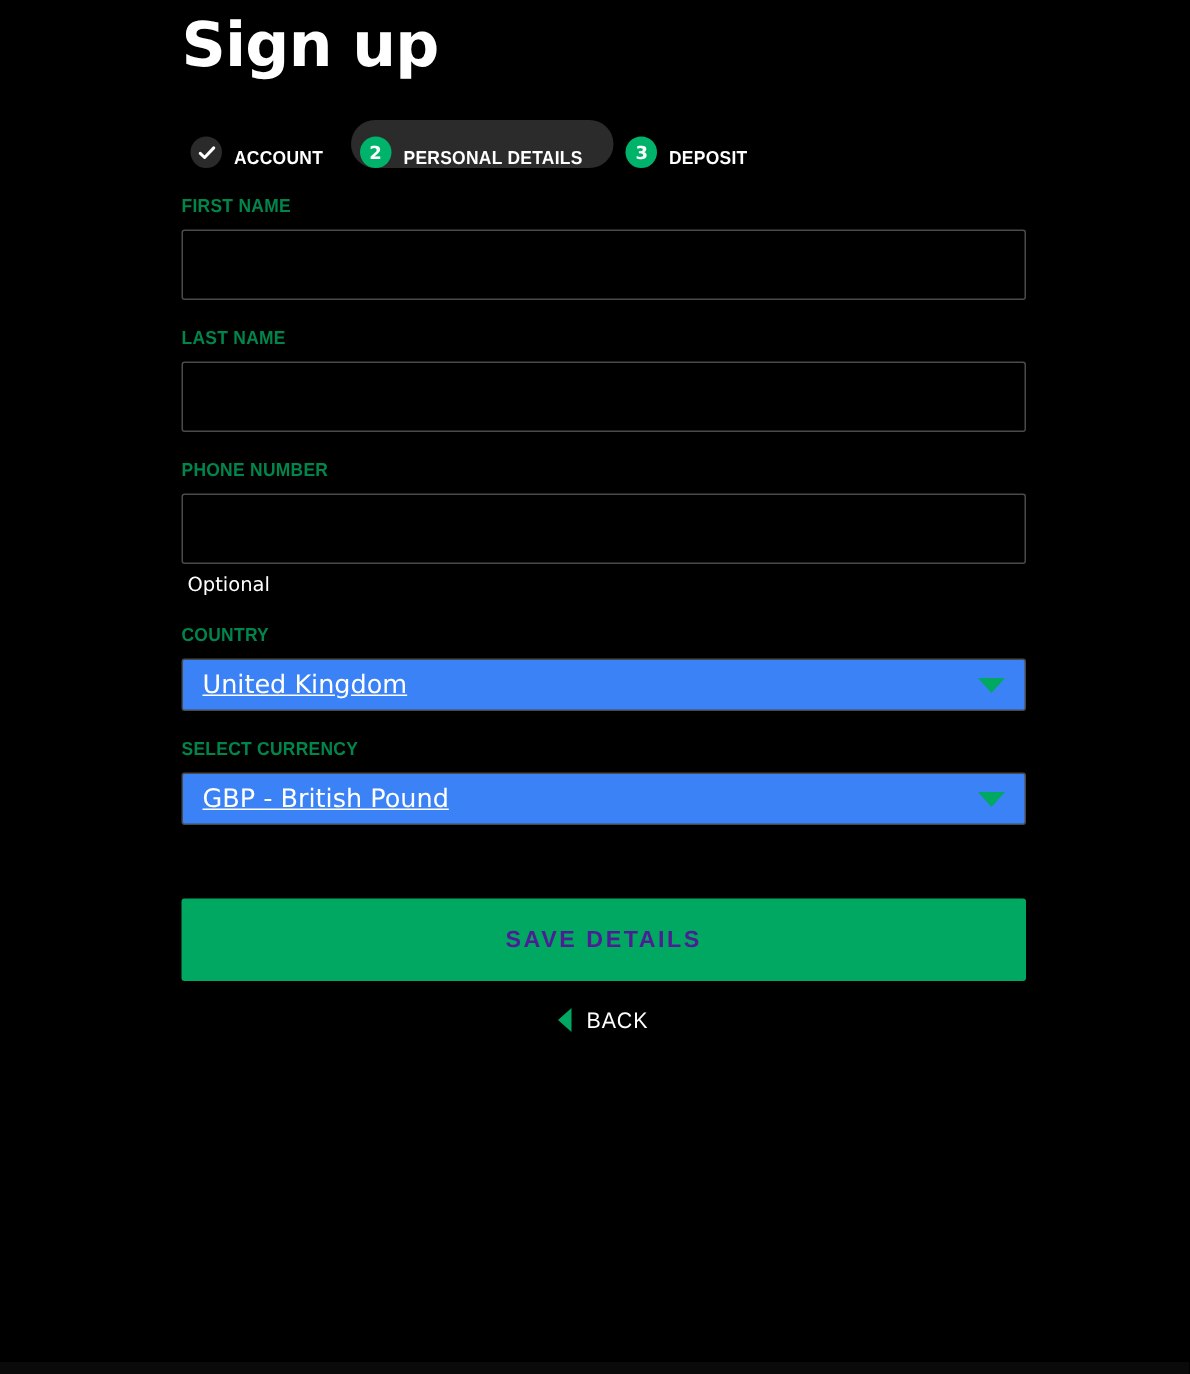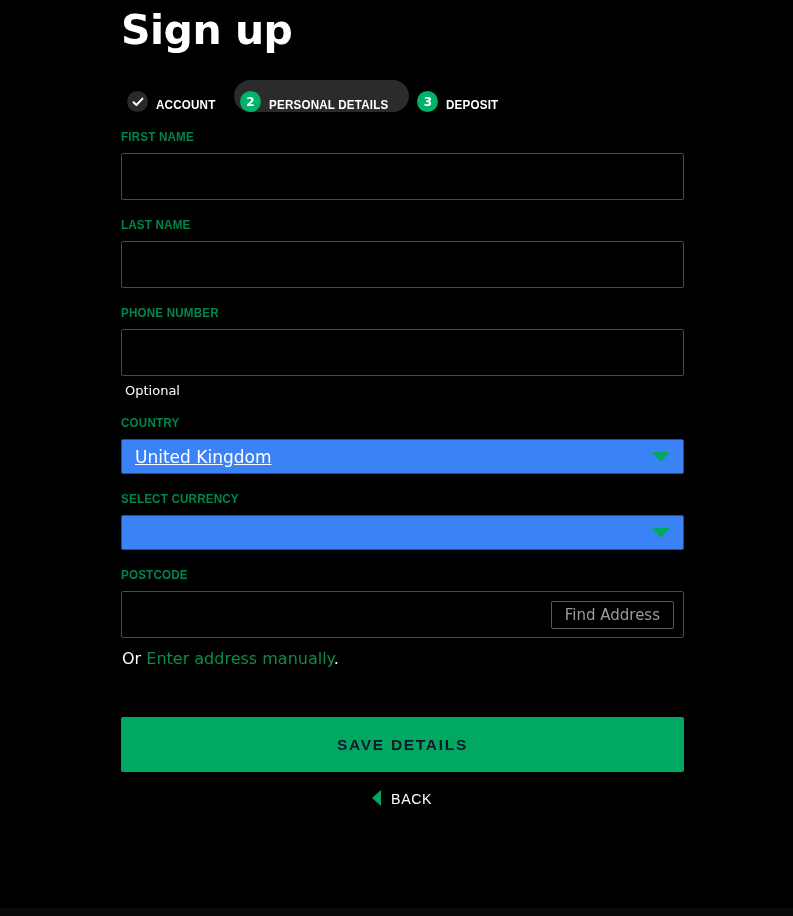--- a/index.html
+++ b/index.html
@@ -200,21 +200,21 @@
 
   
   .submit-btn {
     display: block;
     width: 563px;
     height: 55px;
     margin-top: 49px;
     background: #00a862;
     border: none;
     border-radius: 2px;
-    color: #0f172a;
+    color: #4c1d95;
     font-family: "Liberation Sans", sans-serif;
     font-size: 15.5px;
     font-weight: bold;
     letter-spacing: 1.7px;
     cursor: pointer;
   }
 
   .back-row {
     display: flex;
     justify-content: center;
@@ -296,34 +296,25 @@
       <label class="field-label">COUNTRY</label>
       <div class="select-box">
         <span class="select-value">United Kingdom</span>
         <span class="select-arrow"></span>
       </div>
     </div>
 
     <div class="field">
       <label class="field-label">SELECT CURRENCY</label>
       <div class="select-box">
+        <span class="select-value">GBP - British Pound</span>
         <span class="select-arrow"></span>
       </div>
     </div>
 
-    <div class="field">
-      <label class="field-label">POSTCODE</label>
-      <div class="input-box">
-        <input type="text" value="" placeholder="" style="">
-        <button class="find-address-btn">Find Address</button>
-      </div>
-      <div class="manual-line">
-        <span>Or </span><a class="manual-link">Enter address manually</a><span>.</span>
-      </div>
-    </div>
 
     <button class="submit-btn">SAVE DETAILS</button>
 
     <div class="back-row">
       <span class="back-arrow"></span>
       <span class="back-label">BACK</span>
     </div>
 
   </div>
 

